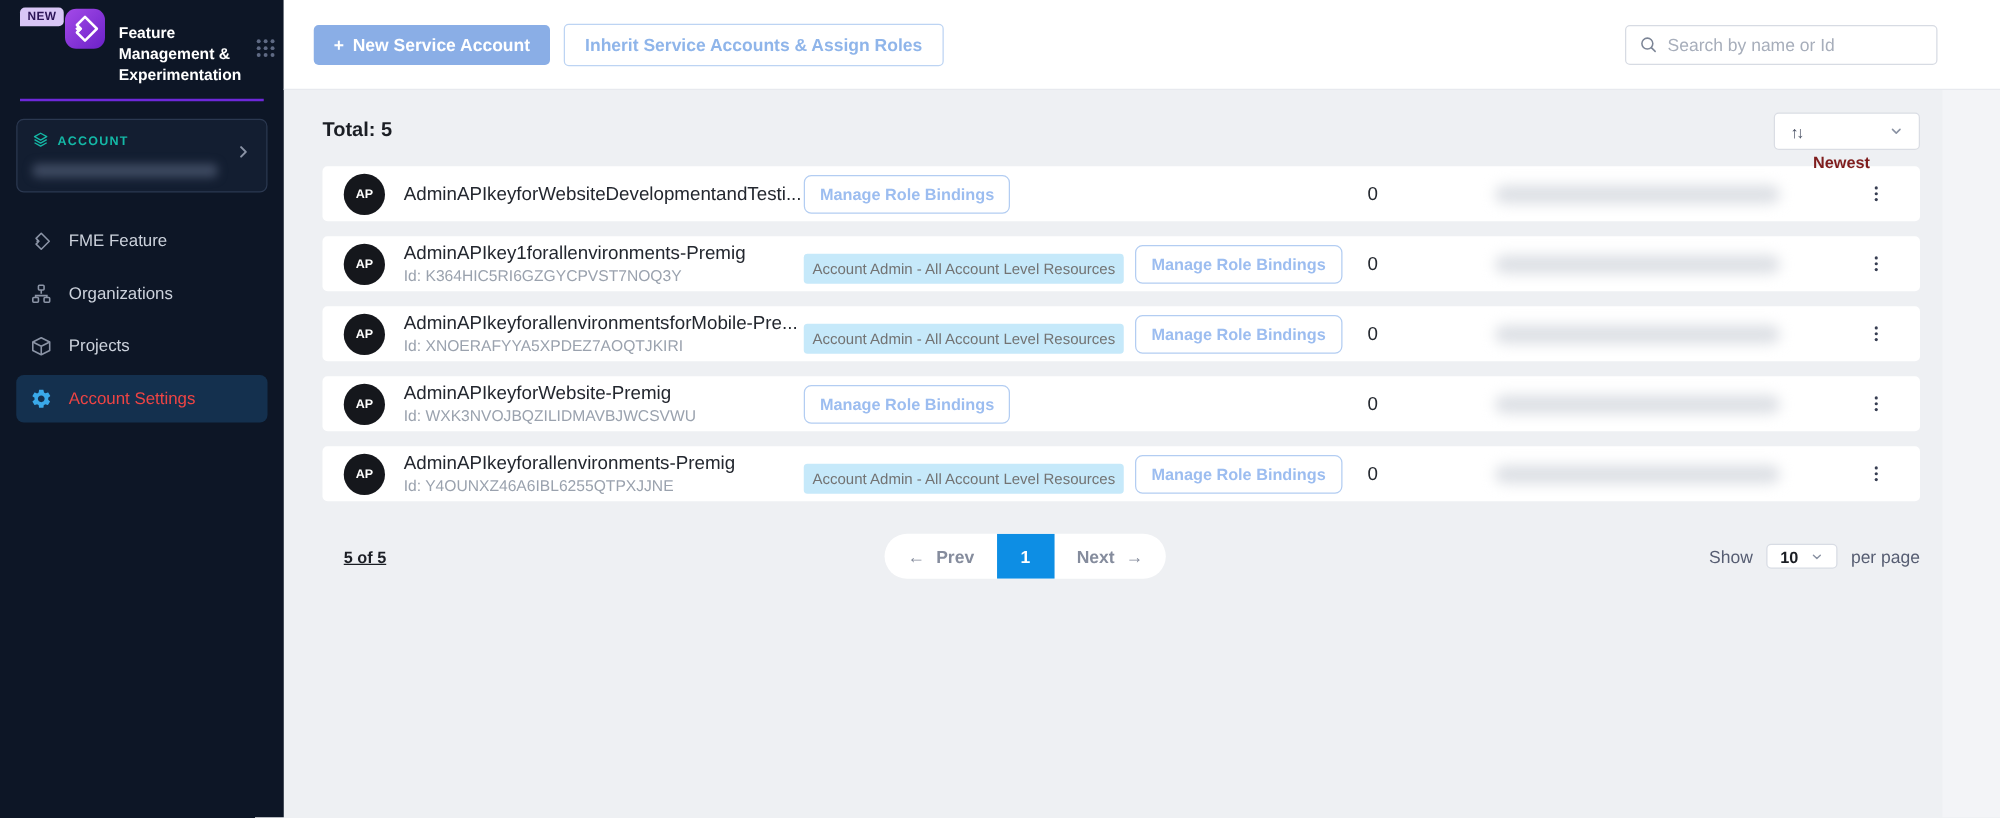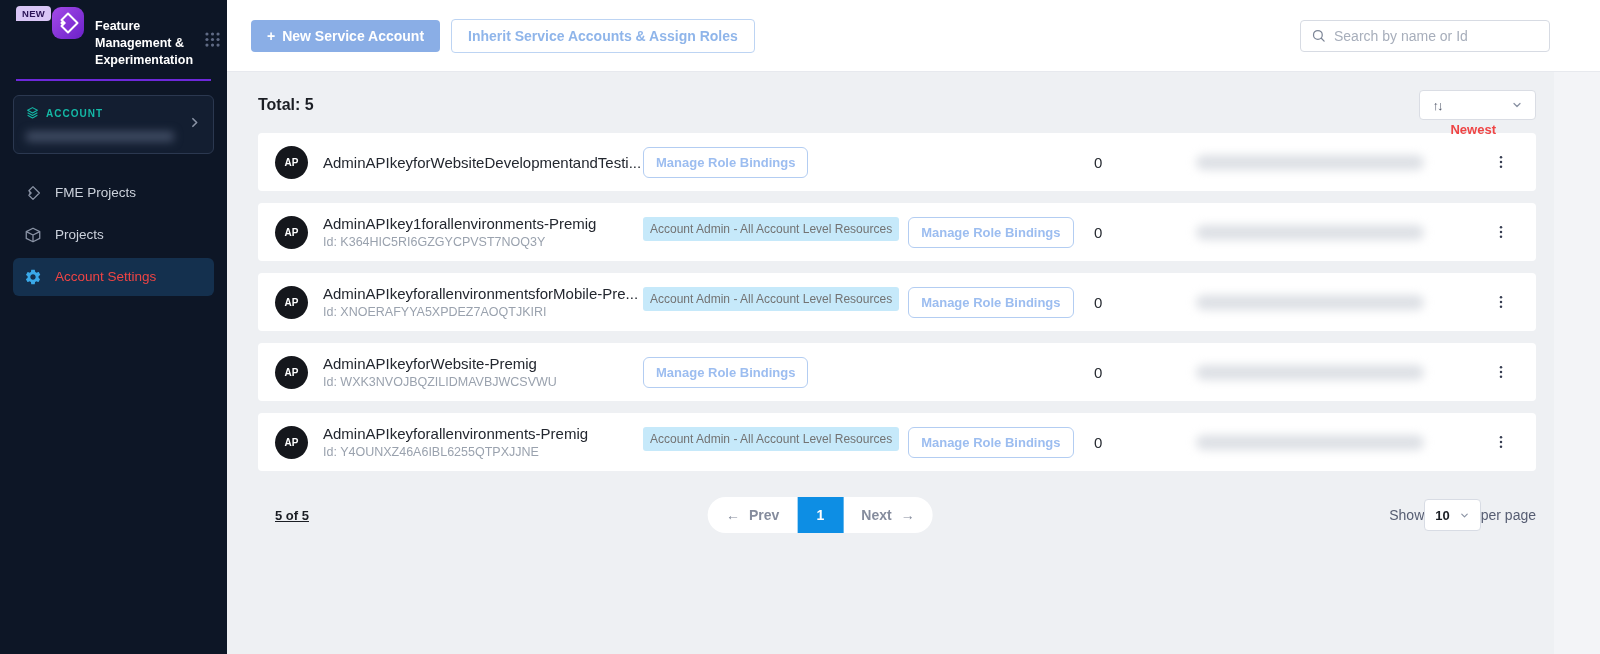--- a/index.html
+++ b/index.html
@@ -48,54 +48,54 @@
   .search-box input::placeholder { color:#a7aebb; }
 
   .content { flex:1; padding:18px 64px 0 31px; position:relative; }
   .scroll-gutter { position:absolute; right:0; top:0; bottom:0; width:46px; background:#f3f4f7; }
 
   .list-top { display:flex; justify-content:space-between; align-items:center; position:relative; }
   .total { font-size:16px; font-weight:700; color:#1b1e24; }
   .sort-box { height:30px; background:#fff; border:1px solid #dadde4; border-radius:4px;
               display:flex; align-items:center; gap:9px; padding:0 12px; cursor:pointer; }
   .sort-arrows { color:#4c5366; font-size:13px; letter-spacing:-2px; }
-  .sort-label { font-size:13px; font-weight:700; color:#ef4444; padding-right:6px;margin-top:48px; }
+  .sort-label { font-size:13px; font-weight:700; color:#7f1d1d; padding-right:6px;margin-top:48px; }
   .chev-down { color:#8a92a3; display:flex; }
 
   .grid-cols { display:grid; grid-template-columns:368px 430px 123px 1fr 30px; align-items:center; }
   .table-head { padding:0 17px; margin-top:40px; }
   .col-h { font-size:11px; font-weight:700; color:#15181f; letter-spacing:.2px; white-space:nowrap; }
 
   .rows { margin-top:13px; display:flex; flex-direction:column; gap:12px; }
-  .row { background:#fff; border-radius:4px; height:58px; padding:0 17px; }
+  .row { background:#fff; border-radius:4px; height:44px; padding:0 17px; }
   .sa-cell { display:flex; align-items:center; gap:15px; min-width:0; }
   .avatar { width:33px; height:33px; border-radius:50%; background:#15171c; color:#fff;
             font-size:10px; font-weight:700; display:flex; align-items:center; justify-content:center; flex-shrink:0; }
   .sa-name { font-size:15px; color:#23272f; white-space:nowrap; }
   .sa-id { font-size:12.5px; color:#9aa2ae; margin-top:3px; white-space:nowrap; }
-  .rb-cell { display:flex; align-items:flex-start; gap:9px; }
+  .rb-cell { display:flex; align-items:flex-end; gap:9px; }
   .admin-badge { background:#c6e9fa; color:#737373; font-size:12px; padding:5px 7px;
                  border-radius:3px; white-space:nowrap; }
   .manage-btn { background:#fff; border:1px solid #b3cdf2; color:#9cbdf0; border-radius:6px;
                 font-family:inherit; font-size:13px; font-weight:700; padding:7px 12px;
                 white-space:nowrap; cursor:pointer; }
   .apikeys { font-size:15px; color:#262a31; padding-left:21px; }
   .email-blur { width:228px; height:15px; border-radius:8px; background:#dde0e5; filter:blur(5px); }
   .kebab-btn { background:none; border:none; color:#373e52; cursor:pointer; padding:4px; display:flex; }
 
   .list-bottom { display:flex; align-items:center; margin-top:25px; position:relative; height:38px; }
   .count { font-size:13px; font-weight:700; color:#1b1e24; padding-left:17px;text-decoration:underline; }
   .pager { position:absolute; left:44%; transform:translateX(-50%); display:flex; align-items:center;
            background:#fff; border-radius:19px; height:36px; overflow:hidden; }
   .pager-nav { background:none; border:none; font-family:inherit; color:#858c9d; font-weight:700;
                font-size:14px; padding:0 18px; height:36px; display:flex; align-items:center; gap:9px; cursor:pointer; }
   .pager-page { background:#0d8ee4; color:#fff; border:none; width:46px; height:36px; font-family:inherit;
                 font-weight:700; font-size:14px; display:flex; align-items:center; justify-content:center; cursor:pointer; }
-  .page-size { margin-left:auto; display:flex; align-items:center; font-size:14px; color:#565d72; }
-  .size-select { border:1px solid #d8dce4; border-radius:4px; background:#fff; height:32px; padding:0 10px;
+  .page-size { margin-left:auto; display:flex; align-items:center; gap:11px; font-size:14px; color:#565d72; }
+  .size-select { border:1px solid #d8dce4; border-radius:4px; background:#fff; height:20px; padding:0 10px;
                  display:flex; align-items:center; gap:9px; color:#1b1e24; font-weight:700; font-size:13px; cursor:pointer; }
 </style>
 </head>
 <body>
 
 <div class="app">
 
   <aside class="sidebar">
     <div class="sb-head">
       <div class="logo-col">
@@ -151,21 +151,32 @@
     </div>
 
     <nav class="nav">
       <div class="nav-item">
         <span class="nav-ic">
           <svg width="18" height="18" viewBox="0 0 24 24" fill="none" stroke="currentColor" stroke-width="1.7" stroke-linejoin="round">
             <path d="M12 3.5 L20.5 12 L12 20.5 L6.5 15 L9.5 12 L6.5 9 Z"></path>
             <path d="M8 10.5 L9.5 12 L8 13.5 L6.5 12 Z" fill="currentColor" stroke="none"></path>
           </svg>
         </span>
-        <span>FME Projects</span>
+        <span>FME Feature</span>
+      </div>
+      <div class="nav-item">
+        <span class="nav-ic">
+          <svg width="18" height="18" viewBox="0 0 24 24" fill="none" stroke="currentColor" stroke-width="1.7">
+            <rect x="9" y="3" width="6" height="5" rx="1"></rect>
+            <rect x="3" y="16" width="6" height="5" rx="1"></rect>
+            <rect x="15" y="16" width="6" height="5" rx="1"></rect>
+            <path d="M12 8v4M6 16v-2h12v2"></path>
+          </svg>
+        </span>
+        <span>Organizations</span>
       </div>
       <div class="nav-item">
         <span class="nav-ic">
           <svg width="18" height="18" viewBox="0 0 24 24" fill="none" stroke="currentColor" stroke-width="1.7" stroke-linejoin="round">
             <path d="M12 3 L21 7.5 L21 16.5 L12 21 L3 16.5 L3 7.5 Z"></path>
             <path d="M3 7.5 L12 12 L21 7.5 M12 12 V21"></path>
           </svg>
         </span>
         <span>Projects</span>
       </div>

